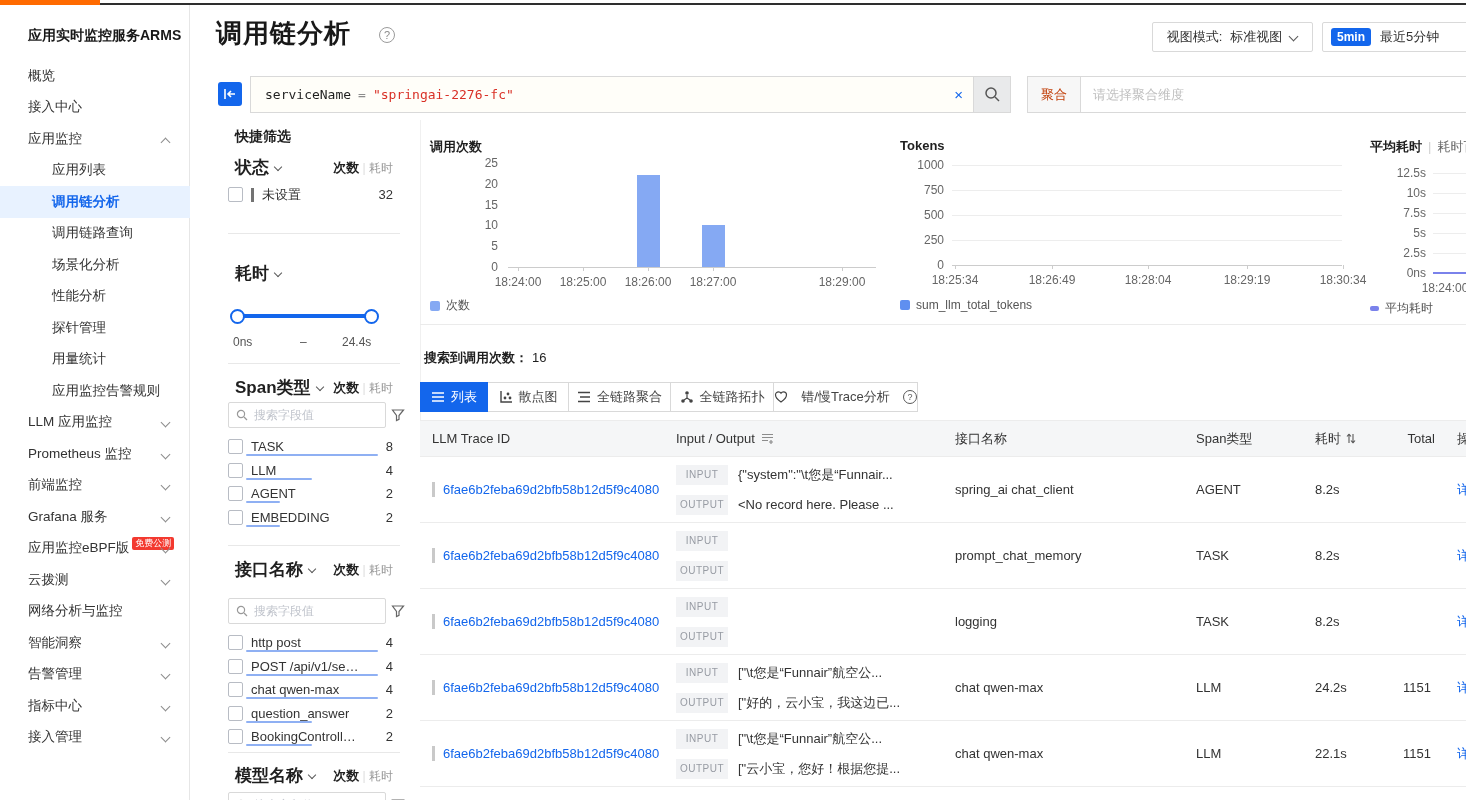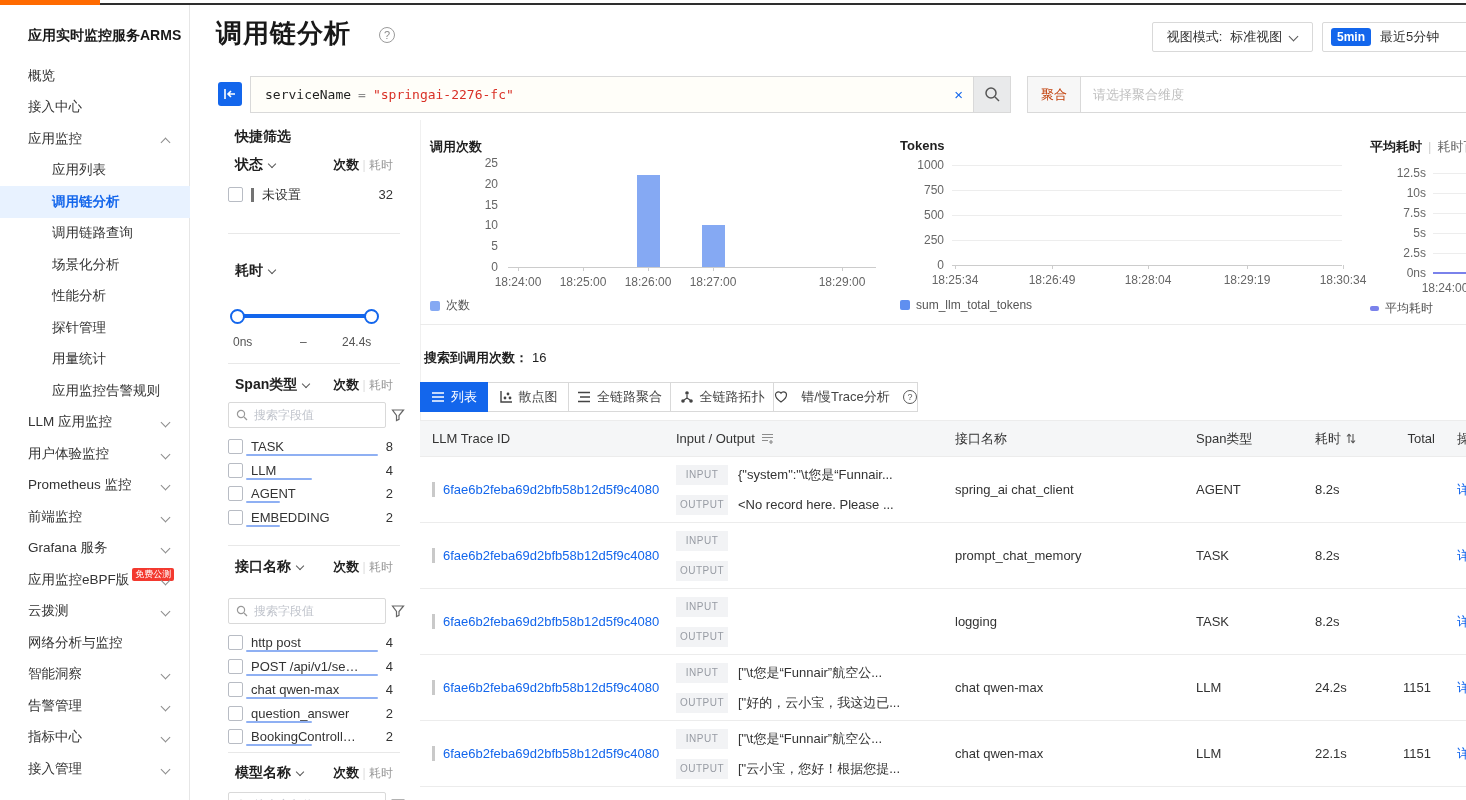--- a/index.html
+++ b/index.html
@@ -45,21 +45,21 @@
   .q-clear { position:absolute; right:10px; color:#1366ec; font-size:15px; cursor:pointer; font-family:"Liberation Sans",sans-serif; }
   .search-btn { position:absolute; top:76px; left:974px; width:37px; height:37px; background:#e9eaeb; border:1px solid #d9d9d9; border-left:none; display:flex; align-items:center; justify-content:center; cursor:pointer; }
   .agg-group { position:absolute; top:76px; left:1027px; height:37px; display:flex; }
   .agg-label { width:54px; height:37px; background:#f7f7f7; border:1px solid #d9d9d9; display:flex; align-items:center; justify-content:center; font-size:13px; color:#c2410c; }
   .agg-input { width:401px; height:37px; border:1px solid #d9d9d9; border-left:none; background:#fff; display:flex; align-items:center; padding-left:12px; font-size:13px; color:#bfbfbf; }
 
   
   .filter-panel { position:absolute; top:120px; left:190px; width:231px; height:680px; background:#fff; border-right:1px solid #f0f0f0; }
   .fp-title { position:absolute; top:8px; left:45px; font-size:14px; font-weight:700; color:#1f1f1f; }
   .sec-head { position:absolute; left:45px; width:158px; display:flex; align-items:center; }
-  .sec-name { font-size:14px; font-weight:700; color:#1f1f1f; }
+  .sec-name { font-size:17px; font-weight:700; color:#1f1f1f; }
   .sec-chev { width:8px; height:8px; margin-left:6px; position:relative; }
   .sec-chev:before { content:""; position:absolute; top:0; left:0; width:5px; height:5px; border-right:1.5px solid #595959; border-bottom:1.5px solid #595959; transform:rotate(45deg); }
   .sec-metric { margin-left:auto; font-size:12px; color:#999; white-space:nowrap; }
   .sec-metric b { color:#1f1f1f; font-size:13px; font-weight:700; }
   .fdivider { position:absolute; left:38px; width:172px; height:1px; background:#e8e8e8; }
   .fitem { position:absolute; left:38px; width:165px; height:23.5px; display:flex; align-items:center; cursor:pointer; }
   .cb { width:15px; height:15px; border:1px solid #b8bcc4; border-radius:2px; background:#fff; flex:none; }
   .fmark { width:3px; height:14px; background:#737373; margin-left:8px; flex:none; }
   .flabel { margin-left:8px; font-size:13px; color:#333; white-space:nowrap; overflow:hidden; text-overflow:ellipsis; max-width:110px; position:relative; }
   .fval { margin-left:auto; font-size:13px; color:#333; }
@@ -154,24 +154,20 @@
           <span>探针管理</span>
         </div>
         <div class="nav-item sub">
           <span>用量统计</span>
         </div>
         <div class="nav-item sub">
           <span>应用监控告警规则</span>
         </div>
         <div class="nav-item">
           <span>LLM 应用监控</span>
-          <span class="nav-chev"></span>
-        </div>
-        <div class="nav-item">
-          <span>用户体验监控</span>
           <span class="nav-chev"></span>
         </div>
         <div class="nav-item">
           <span>Prometheus 监控</span>
           <span class="nav-chev"></span>
         </div>
         <div class="nav-item">
           <span>前端监控</span>
           <span class="nav-chev"></span>
         </div>

